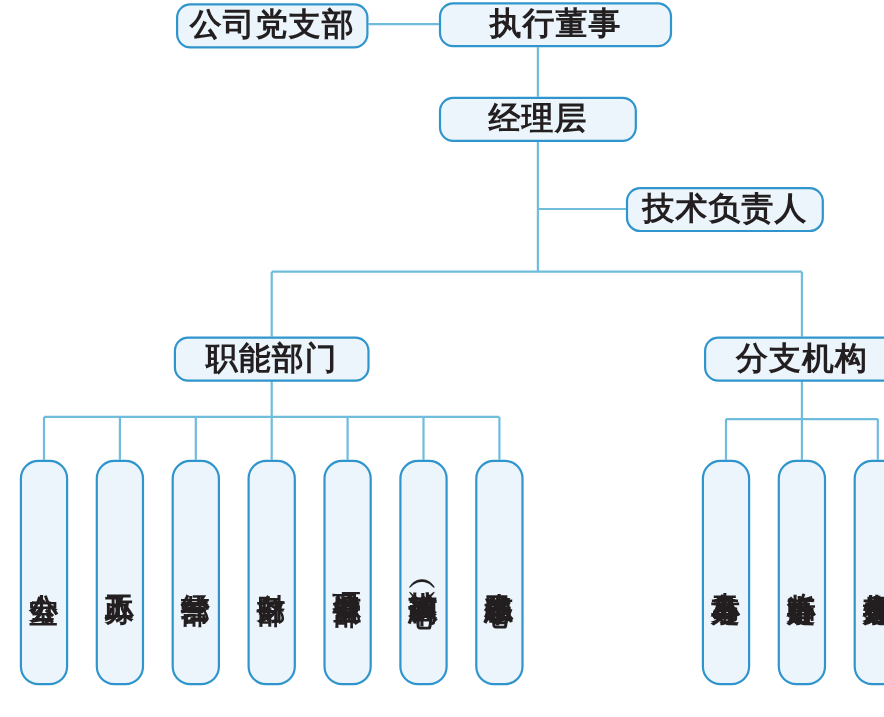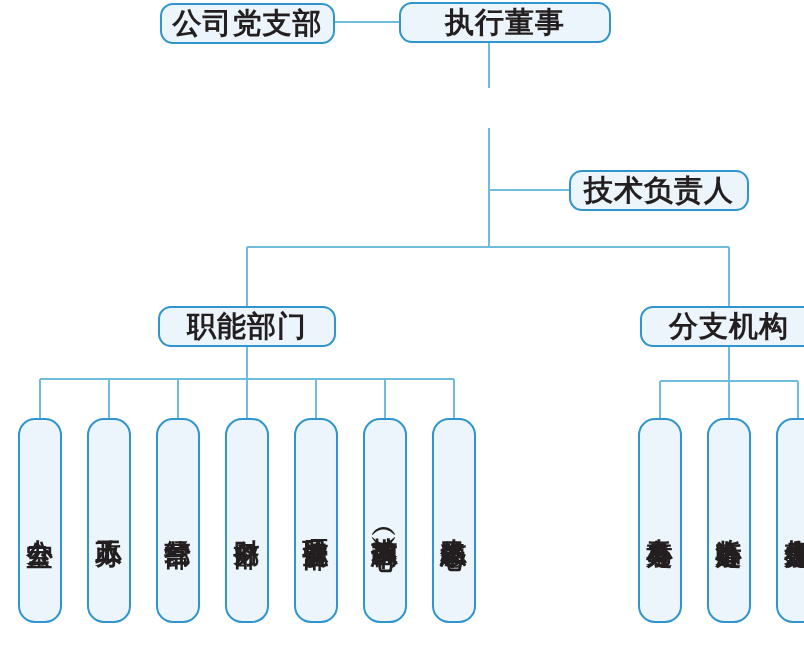--- a/index.html
+++ b/index.html
@@ -89,20 +89,23 @@
              M781 381 V418"></path>
   </svg>
 
   <div class="node hbox pos-party">
     <span>公司党支部</span>
   </div>
   <div class="node hbox pos-exec">
     <span>执行董事</span>
   </div>
 
+  <div class="node hbox pos-mgmt">
+    <span>经理层</span>
+  </div>
   <div class="node hbox pos-tech">
     <span>技术负责人</span>
   </div>
 
   <div class="node hbox pos-func">
     <span>职能部门</span>
   </div>
   <div class="node hbox pos-branch">
     <span>分支机构</span>
   </div>

